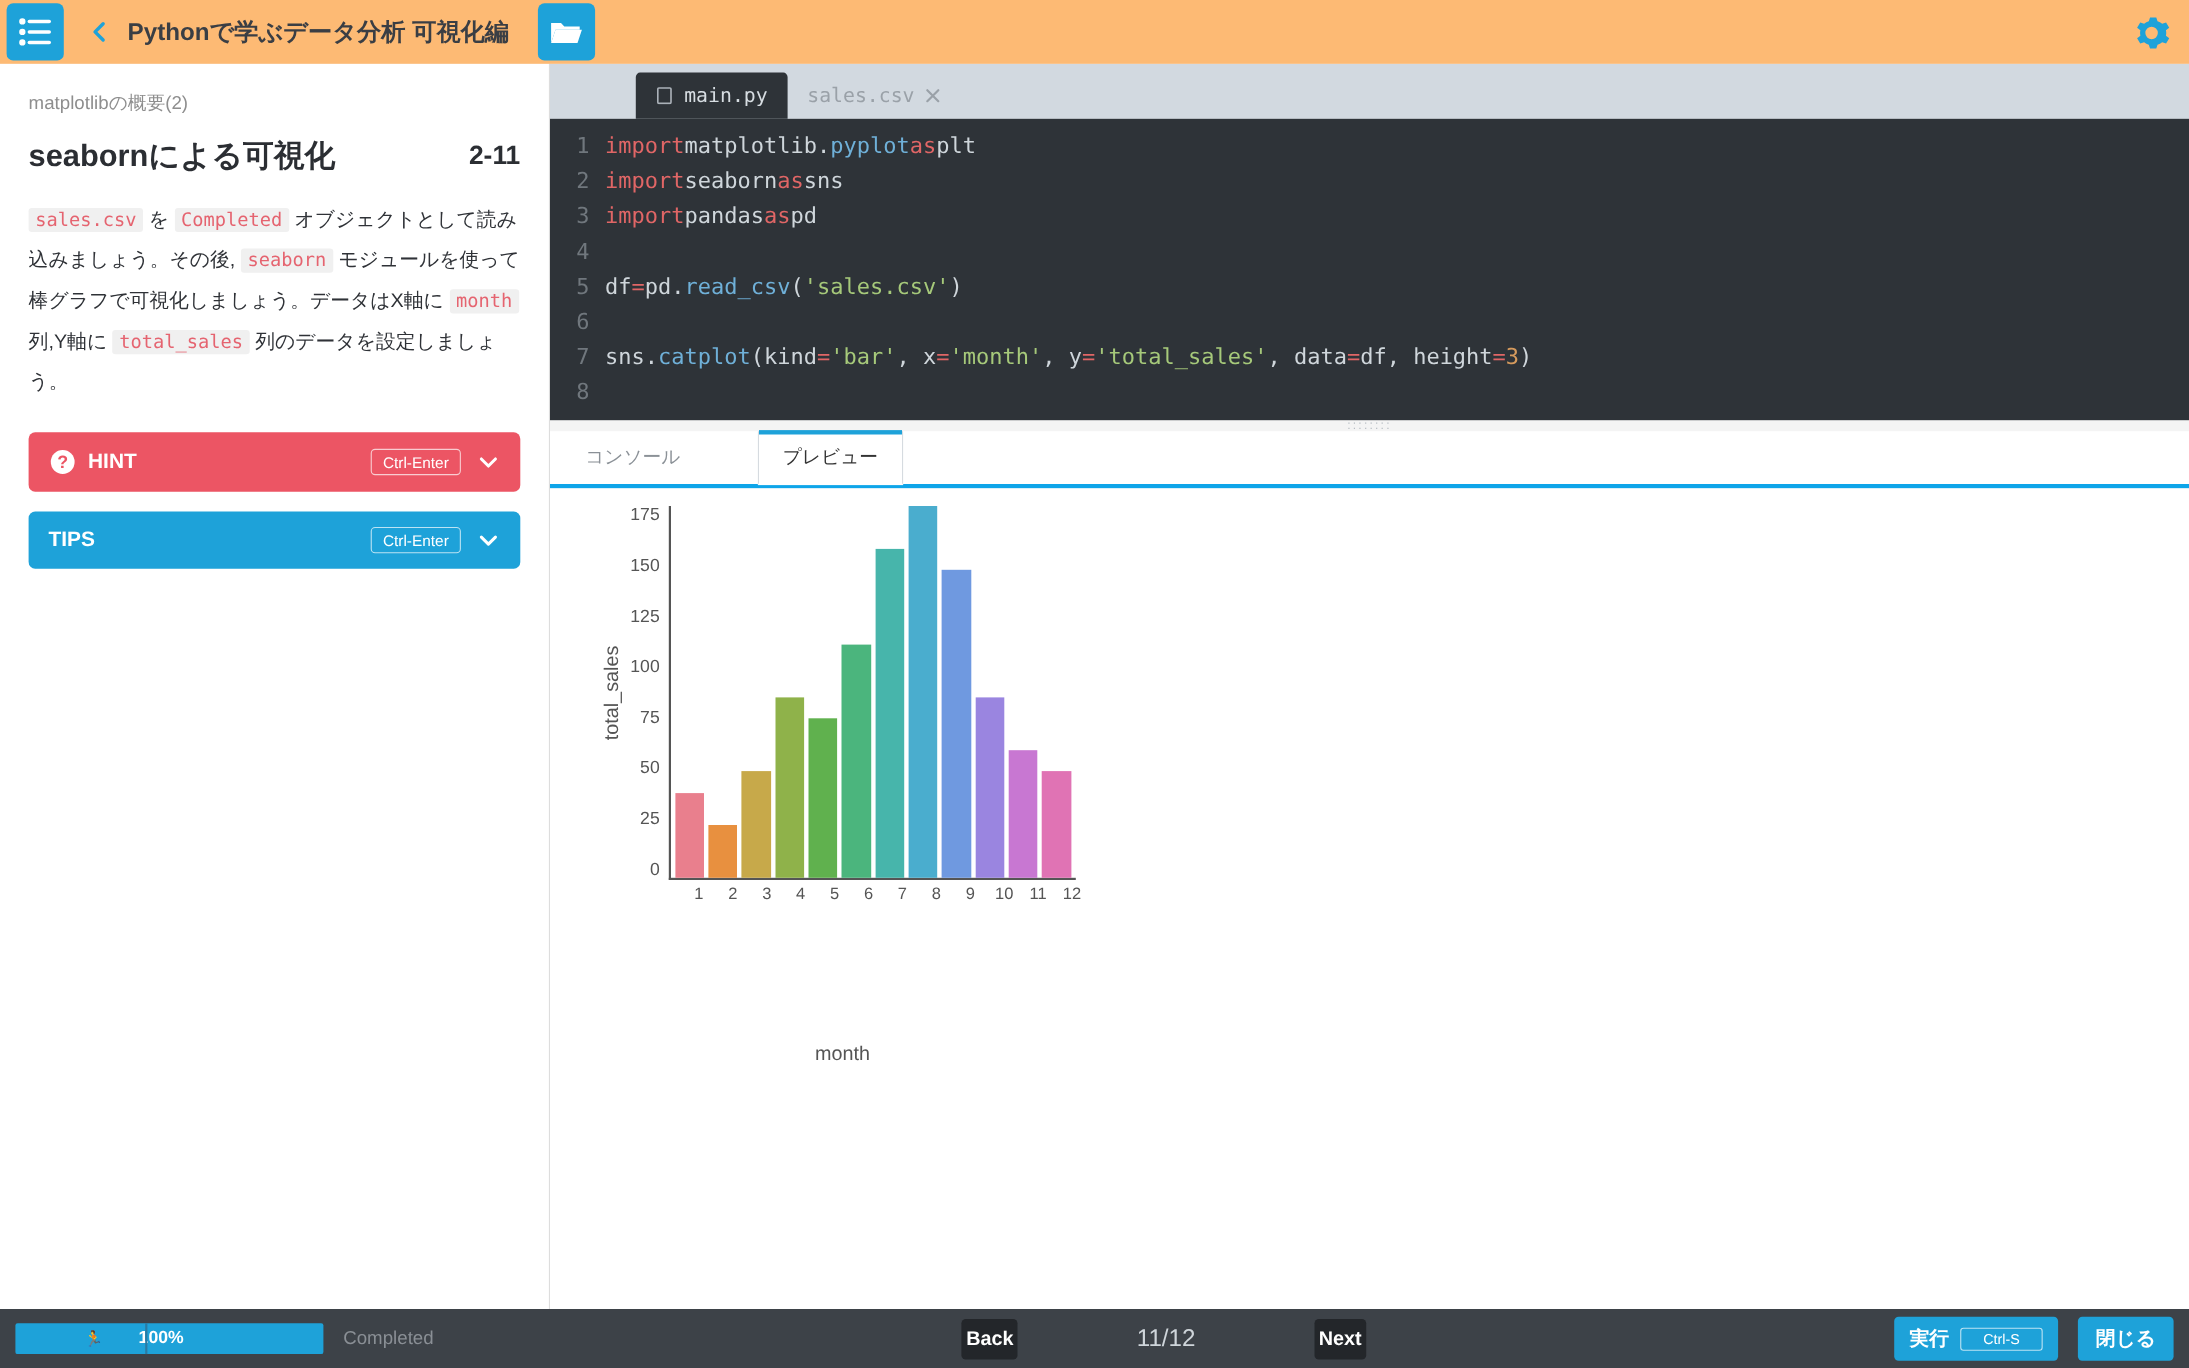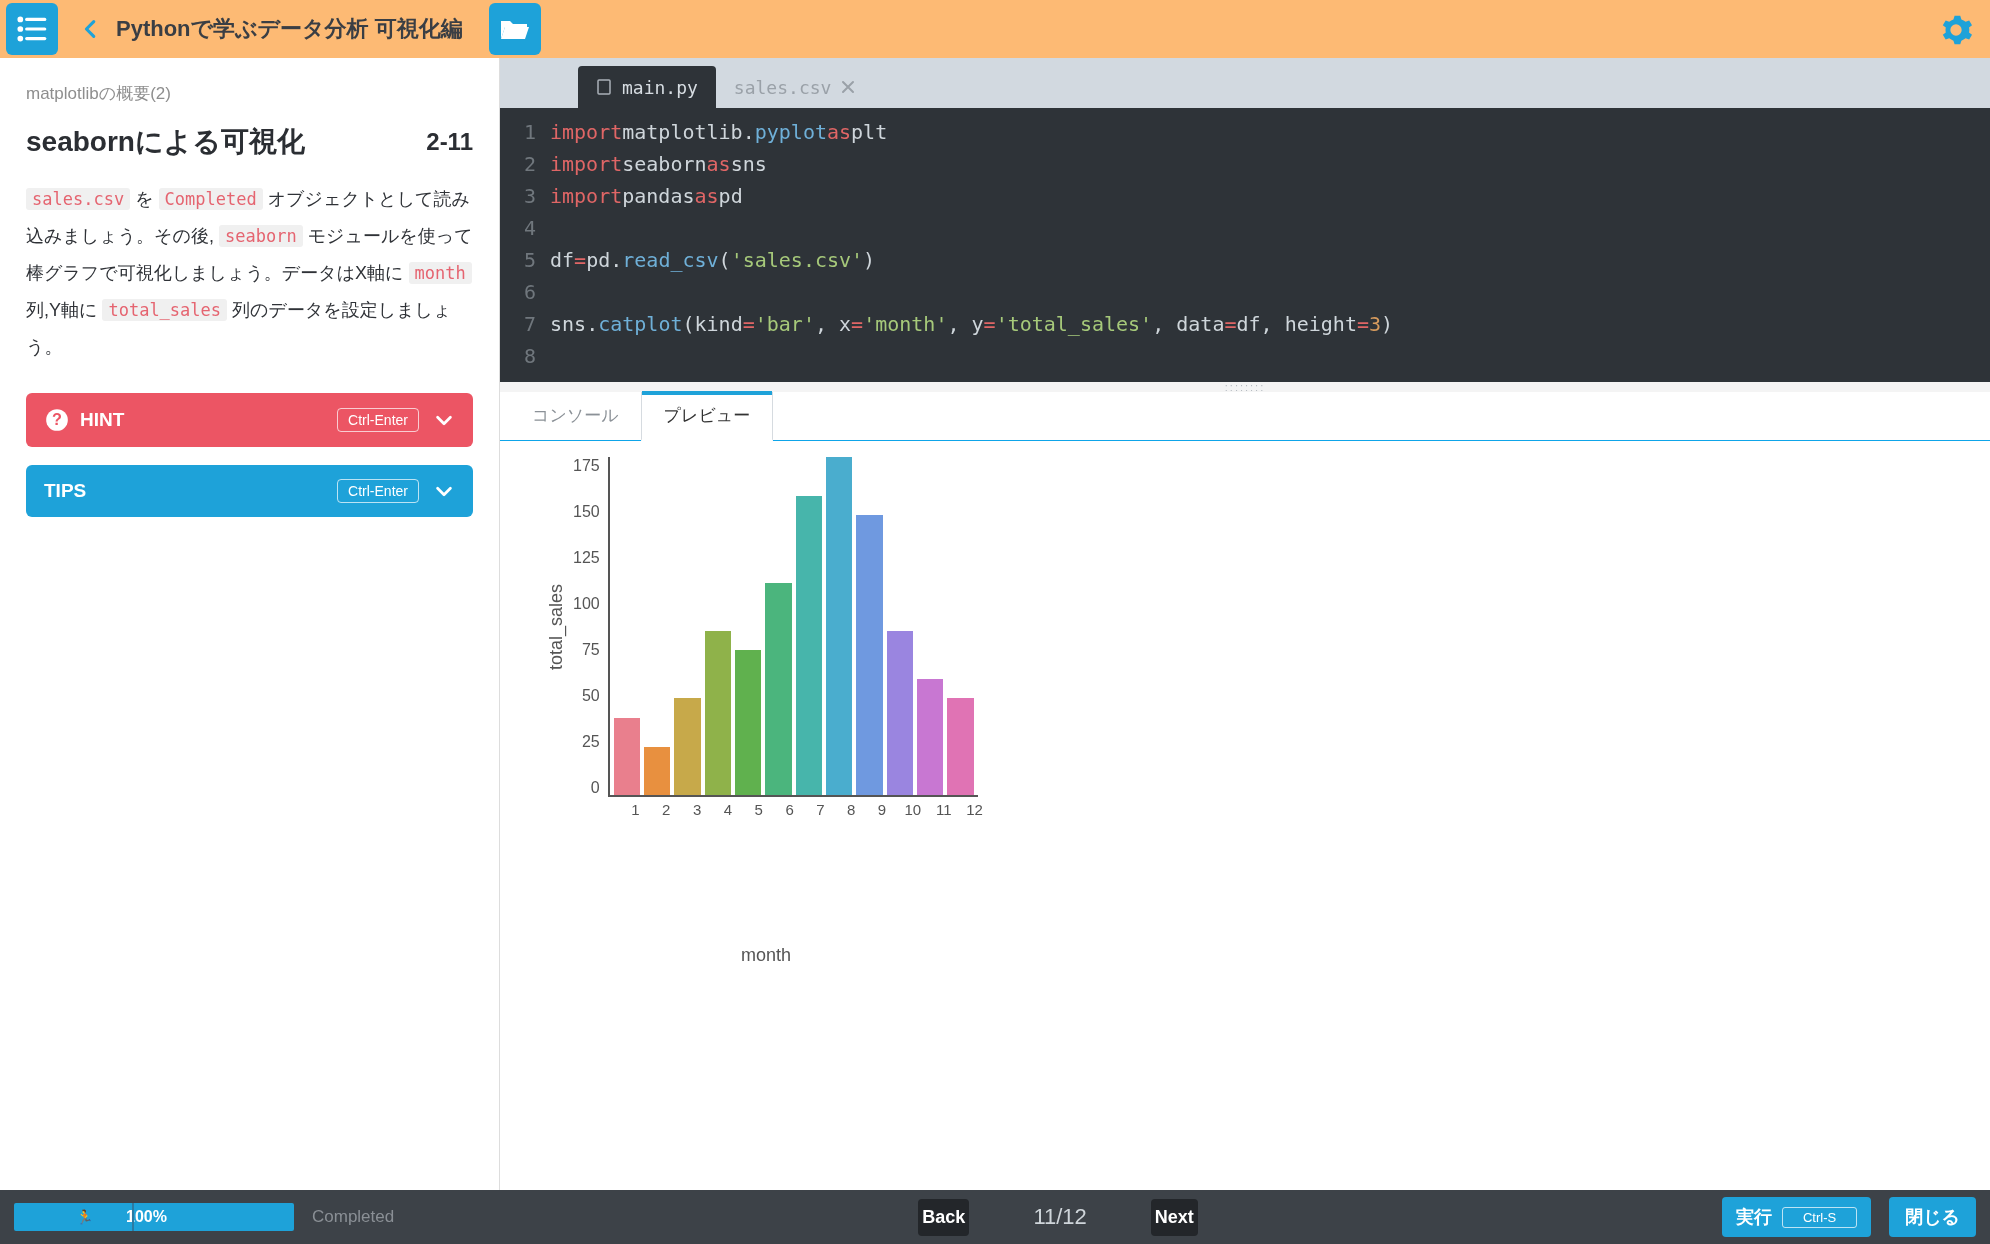--- a/index.html
+++ b/index.html
@@ -95,21 +95,21 @@
   .t-mod { color: #cfd6db; }
   .t-fn { color: #6fb0d8; }
   .t-str { color: #a6c97a; }
   .t-num { color: #d59a5d; }
   .t-dot { color: #cfd6db; }
 
   .drag-handle { height: 10px; display:flex; align-items:center; justify-content:center; color:#b6bcc2; font-size:11px; letter-spacing:2px; cursor: ns-resize; }
 
   
   .out-tabs {
-    display: flex; background: #fff; border-bottom: 1px solid #0ea5e9; padding-left: 10px;
+    display: flex; background: #fff; border-bottom: 4px solid #0ea5e9; padding-left: 10px; gap: 48px;
   }
   .out-tab {
     padding: 12px 22px; font-size: 17px; color: #8b9197; cursor: pointer; position: relative;
   }
   .out-tab.active { color: #333; }
   .out-tab.active::before {
     content: ""; position: absolute; left: 0; right: 0; top: -1px; height: 4px; background: #1ea2d9;
   }
   .out-tab.active { border-left: 1px solid #d6dbe0; border-right: 1px solid #d6dbe0; border-bottom: 2px solid #fff; margin-bottom:-1px;}
 
@@ -154,21 +154,21 @@
   }
   .runner { width: 22px; text-align: center; color:#1c5770; font-size: 14px; margin-left: 60px;}
   .pct { flex: 1; text-align: left; color: #fff; font-weight: 700; padding-left: 30px;}
   .progress-box::after { content:""; position:absolute; top:0; bottom:0; left:118px; width:2px; background:#2c7aa2; }
   .completed { color: #8a8f95; font-size: 17px;}
   .bottombar .flex { flex: 1; }
   .nav-btn {
     background: #23262a; color: #fff; font-weight: 700; font-size: 18px;
     padding: 8px 4px; border-radius: 4px; cursor: pointer;
   }
-  .page-ind { margin: 0 46px; font-size: 22px; }
+  .page-ind { margin: 0 90px; font-size: 22px; }
   .run-btn {
     background: #1ea2d9; color: #fff; font-weight: 700; font-size: 18px;
     padding: 8px 14px; border-radius: 4px; display: flex; align-items: center; gap: 10px; cursor: pointer;
   }
   .run-btn .kb { font-weight: 400; font-size: 13px; padding: 2px 20px; border: 1px solid rgba(255,255,255,.7); border-radius: 3px; }
   .close-btn {
     background: #1ea2d9; color: #fff; font-weight: 700; font-size: 18px;
     padding: 8px 16px; border-radius: 4px; cursor: pointer;
   }
 </style>

